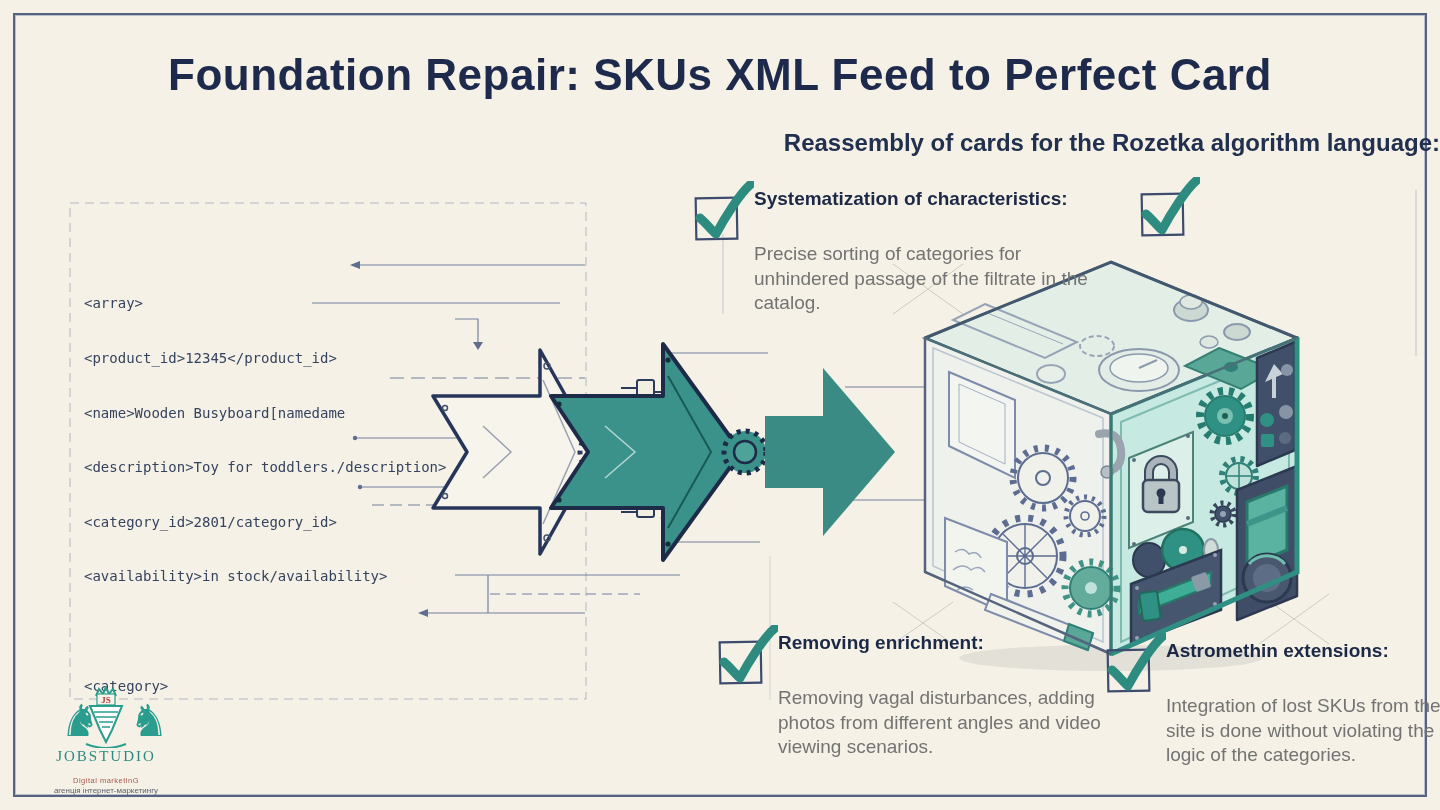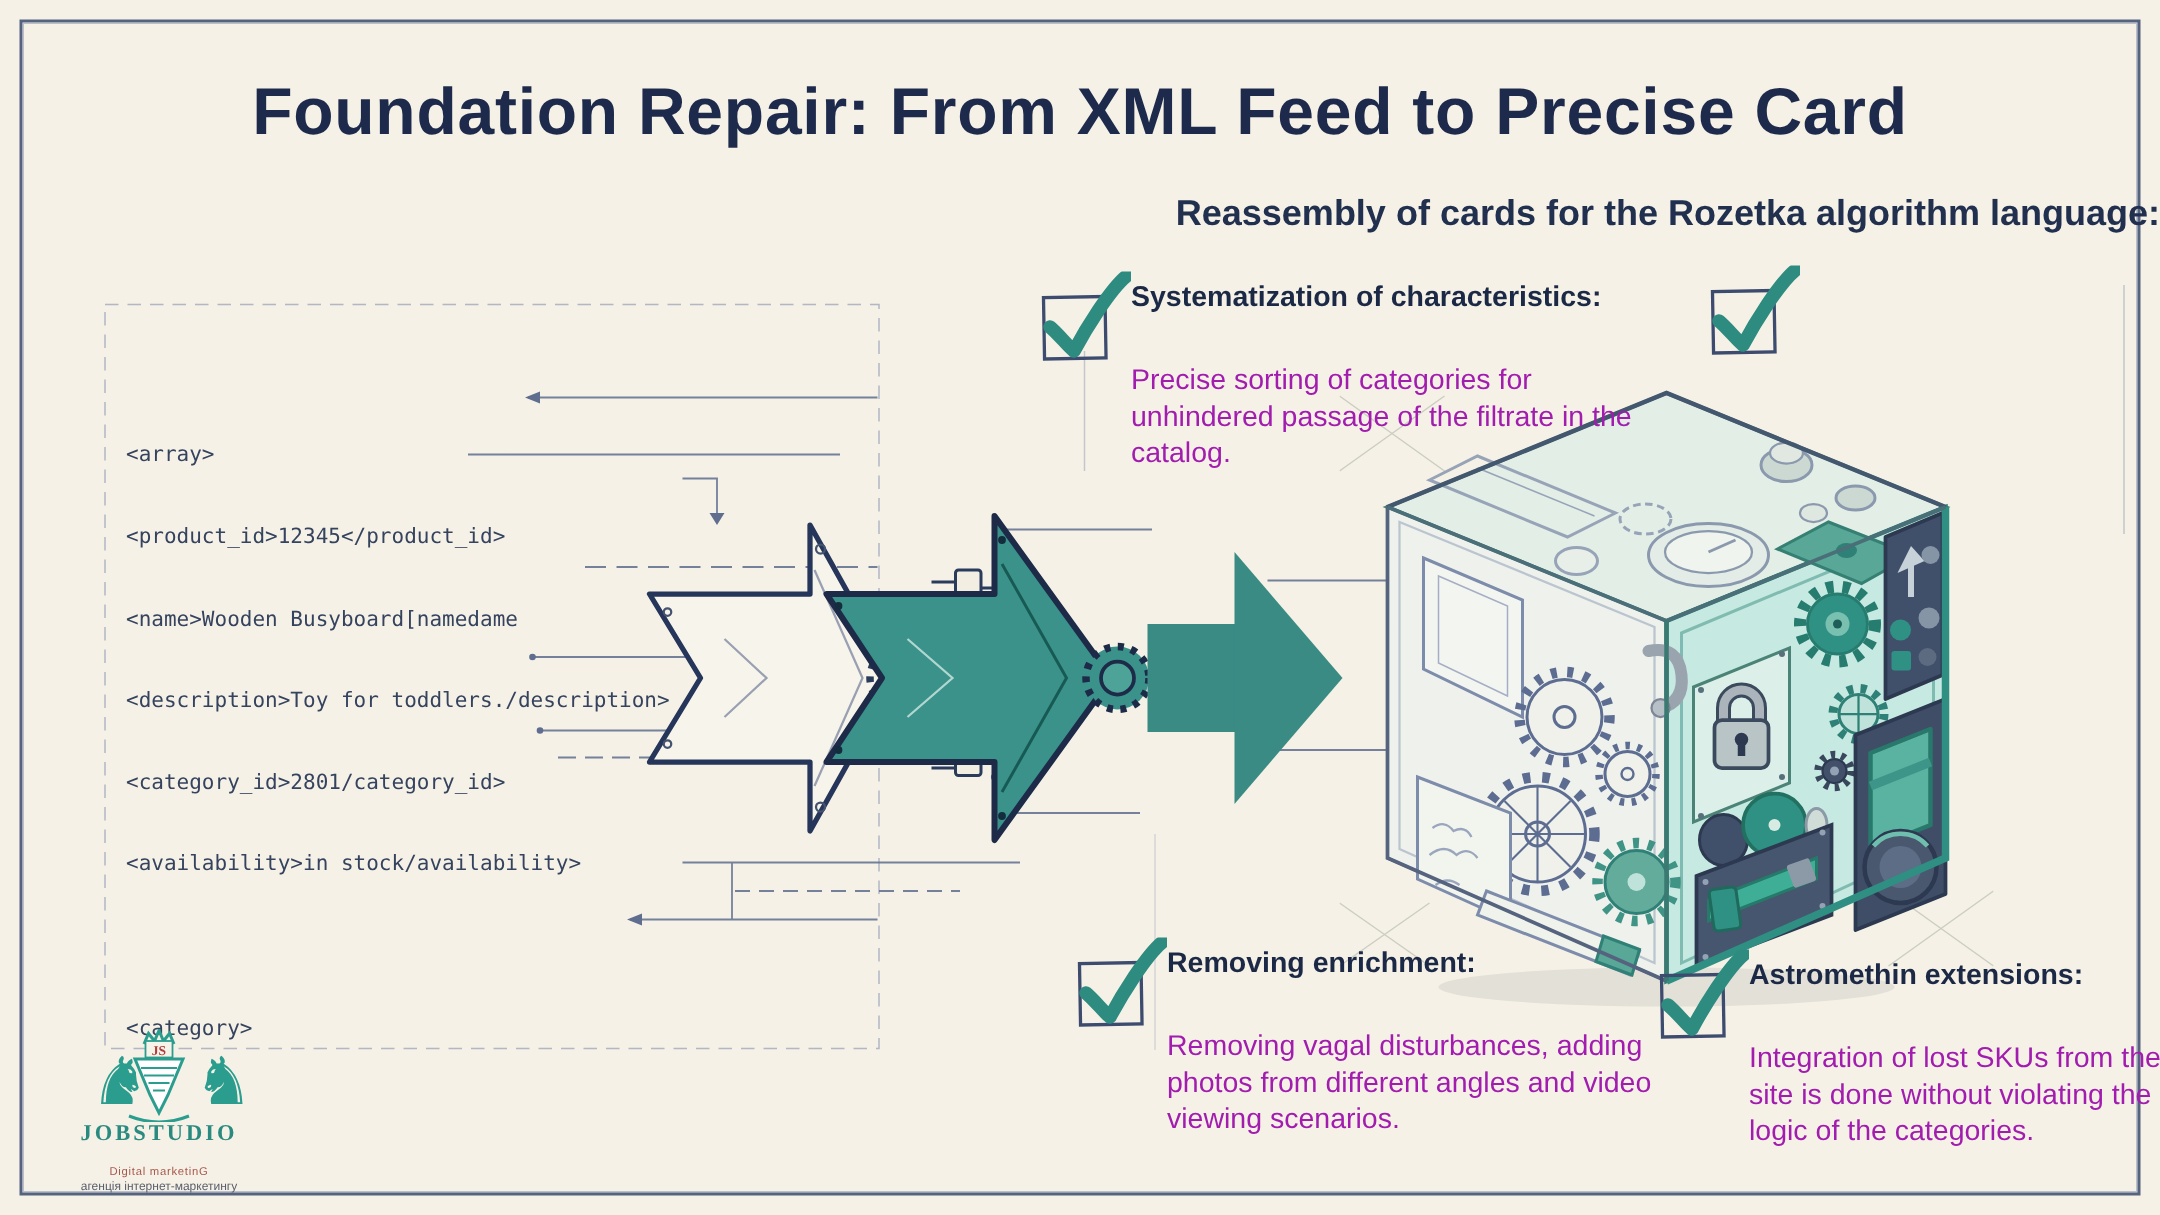--- a/index.html
+++ b/index.html
@@ -11,39 +11,39 @@
   .subtitle{position:absolute;top:129px;left:0;right:0;text-align:right;font-size:24px;font-weight:700;color:#22304f;}
   .layer{position:absolute;left:0;top:0;}
   .code{position:absolute;left:84px;top:258px;font-family:"DejaVu Sans Mono",monospace;
         font-size:14px;line-height:18.2px;color:#35435f;white-space:pre;}
   .code-line{min-height:18.2px;}
   .arrows-svg{position:absolute;left:425px;top:338px;}
   .cube-svg{position:absolute;left:893px;top:252px;}
   .feature{position:absolute;display:flex;align-items:flex-start;}
   .check-svg{width:62px;height:62px;flex:0 0 auto;margin-top:-7px;}
   .feature-heading{font-size:19px;font-weight:800;color:#1c2946;margin-bottom:1px;}
-  .feature-body{font-size:19px;color:#a21caf;line-height:1.29;margin-top:32px;}
+  .feature-body{font-size:19px;color:#737373;line-height:1.29;margin-top:32px;}
   .f1{left:692px;top:188px;} .f1 .feature-text{width:340px;}
   .f2{left:1138px;top:184px;} .f2 .feature-text{width:228px;}
   .f3{left:716px;top:632px;} .f3 .feature-text{width:352px;}
   .f4{left:1104px;top:640px;} .f4 .feature-text{width:302px;}
   .logo{position:absolute;left:40px;top:686px;width:132px;text-align:center;}
   .logo-crest{display:block;margin:0 auto;}
-  .logo-name{font-family:"Liberation Serif",serif;font-size:15px;letter-spacing:2px;color:#2a8a80;font-weight:700;}
+  .logo-name{font-family:"Liberation Serif",serif;font-size:15px;letter-spacing:2px;color:#2a8a80;font-weight:400;}
   .logo-tagline{font-size:7.5px;color:#a8574b;margin-top:11px;letter-spacing:.5px;}
   .logo-sub{font-size:8px;color:#5a5f6b;margin-top:1px;}
 </style>
 </head>
 <body>
 
 <div class="slide">
 
   <div class="frame"></div>
 
-  <div class="title">Foundation Repair: From XML Feed to Precise Card</div>
+  <div class="title">Foundation Repair: SKUs XML Feed to Perfect Card</div>
   <div class="subtitle">Reassembly of cards for the Rozetka algorithm language:</div>
 
   <svg class="layer" width="1440" height="810">
     <g stroke="#9aa3b8" fill="none" stroke-width="1">
       <rect x="70" y="203" width="516" height="496" stroke-dasharray="9 6" opacity=".75"></rect>
       <line x1="723" y1="234" x2="723" y2="314" opacity=".55"></line>
       <line x1="1416" y1="190" x2="1416" y2="356" opacity=".55"></line>
       <line x1="770" y1="556" x2="770" y2="700" opacity=".35"></line>
     </g>
     <g stroke="#5f6d8f" fill="none" stroke-width="1.2" opacity=".85">

